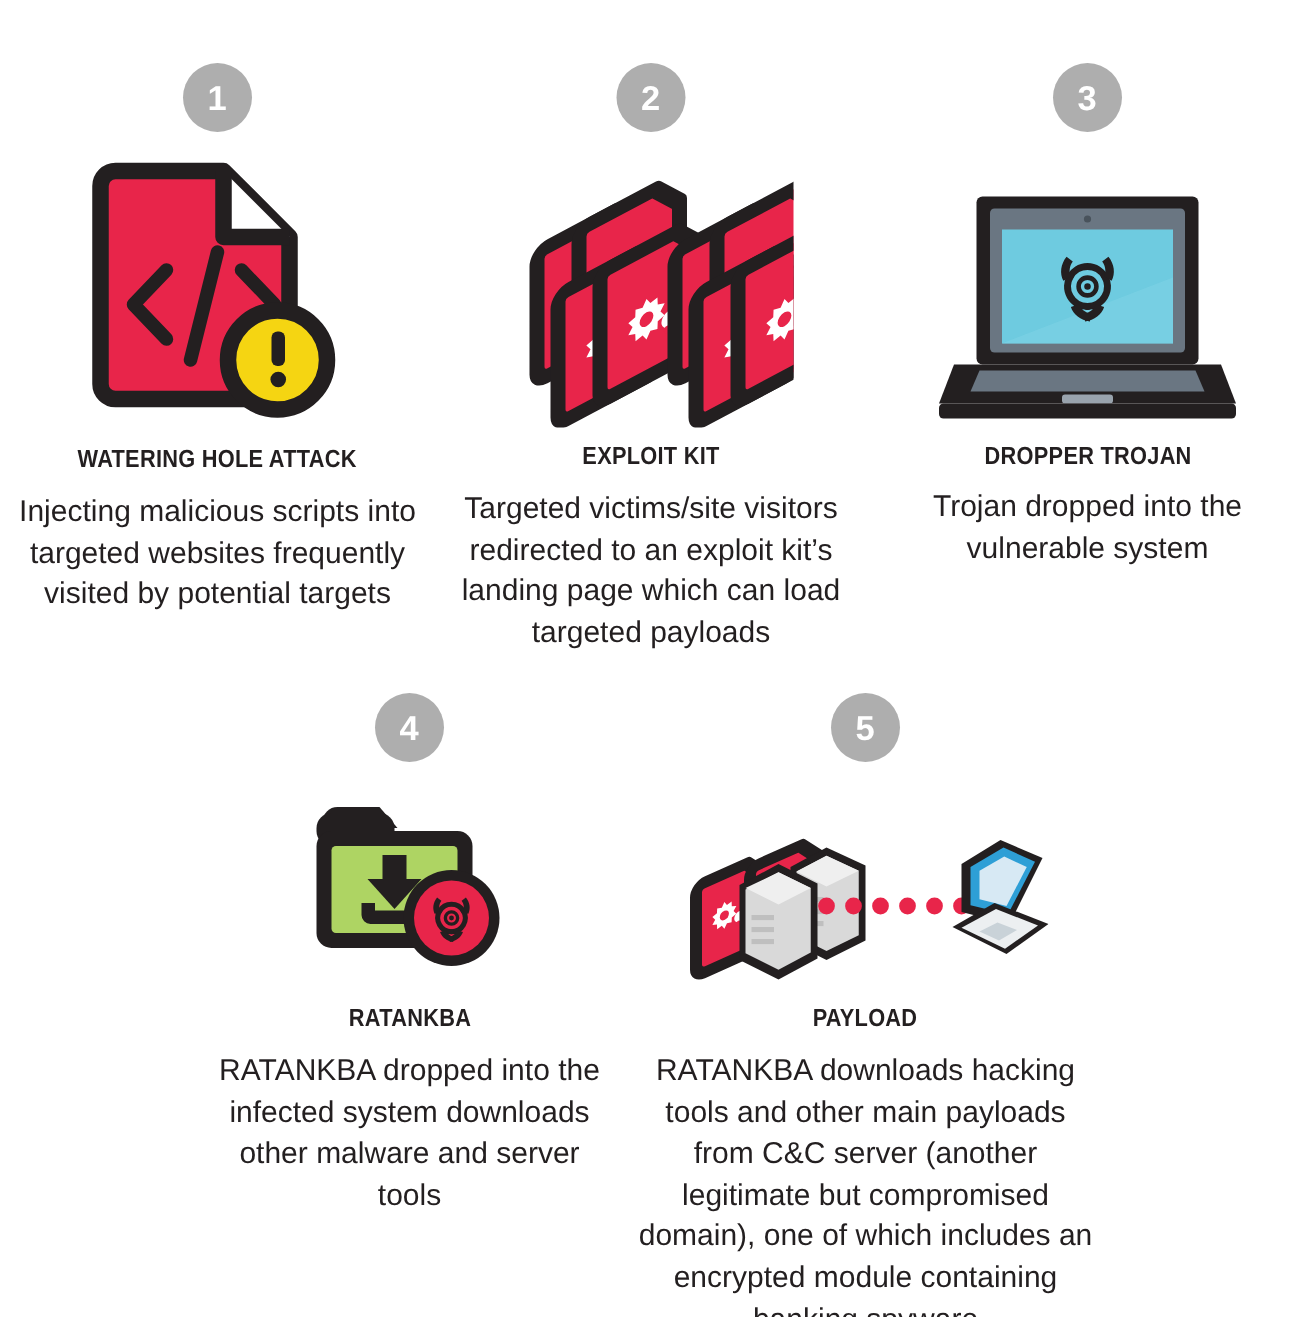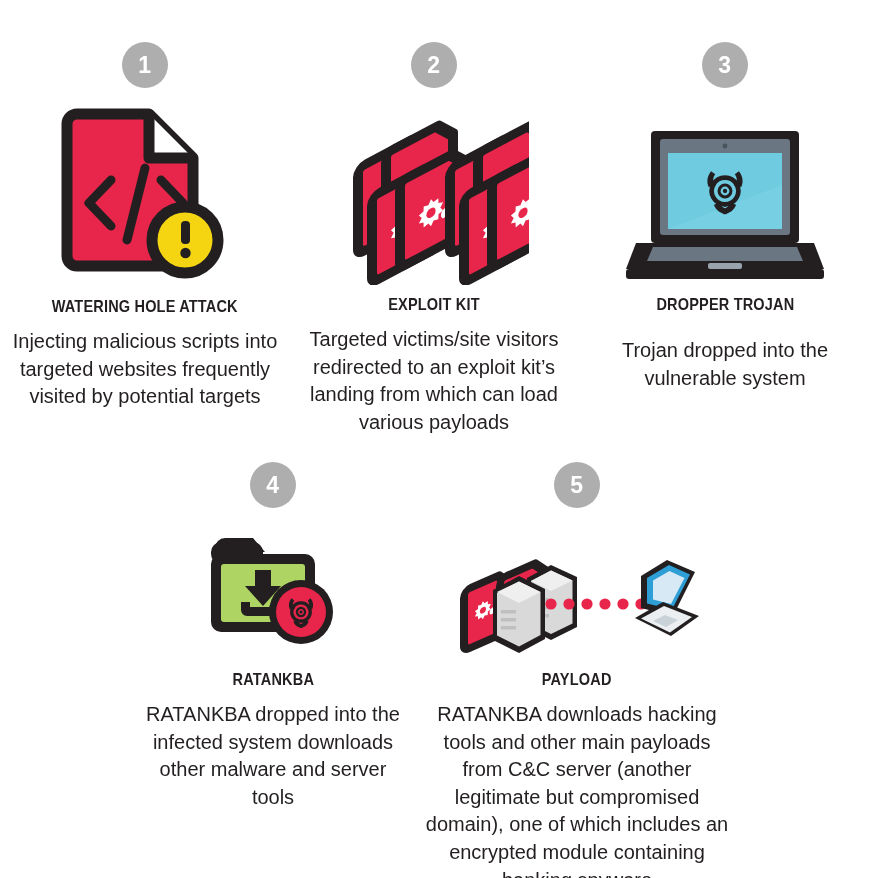--- a/index.html
+++ b/index.html
@@ -88,21 +88,21 @@
   #step-4 .art { height: 130px; margin-top: 16px; }
   #step-5 .art { height: 130px; margin-top: 16px; }
 
   #step-1 .step-title { margin-top: 12px; }
   #step-2 .step-title { margin-top: 10px; }
   #step-3 .step-title { margin-top: 10px; }
   #step-4 .step-title { margin-top: 16px; }
   #step-5 .step-title { margin-top: 16px; }
 
   .step-desc { margin-top: 12px; }
-  #step-3 .step-desc { margin-top: 23px; }
+  #step-3 .step-desc { margin-top: 11px; }
 </style>
 </head>
 <body>
 
 <div class="stage">
 
   <div class="step" id="step-1">
     <div class="badge">
       <span>1</span>
     </div>
@@ -164,21 +164,21 @@
           <use href="#ek-card" transform="translate(40,62)"></use>
         </g>
         <g transform="translate(100,6) skewY(-28)">
           <use href="#ek-card" transform="translate(26,98)"></use>
           <use href="#ek-card" transform="translate(54,98)"></use>
         </g>
       </svg>
     </div>
 
     <div class="step-title">EXPLOIT KIT</div>
-    <div class="step-desc">Targeted victims/site visitors redirected to an exploit kit’s landing from which can load various payloads</div>
+    <div class="step-desc">Targeted victims/site visitors redirected to an exploit kit’s landing page which can load targeted payloads</div>
   </div>
 
   <div class="step" id="step-3">
     <div class="badge">
       <span>3</span>
     </div>
 
     <div class="art">
       <svg width="210" height="160" viewBox="0 0 210 160" xmlns="http://www.w3.org/2000/svg" aria-hidden="true">
 

